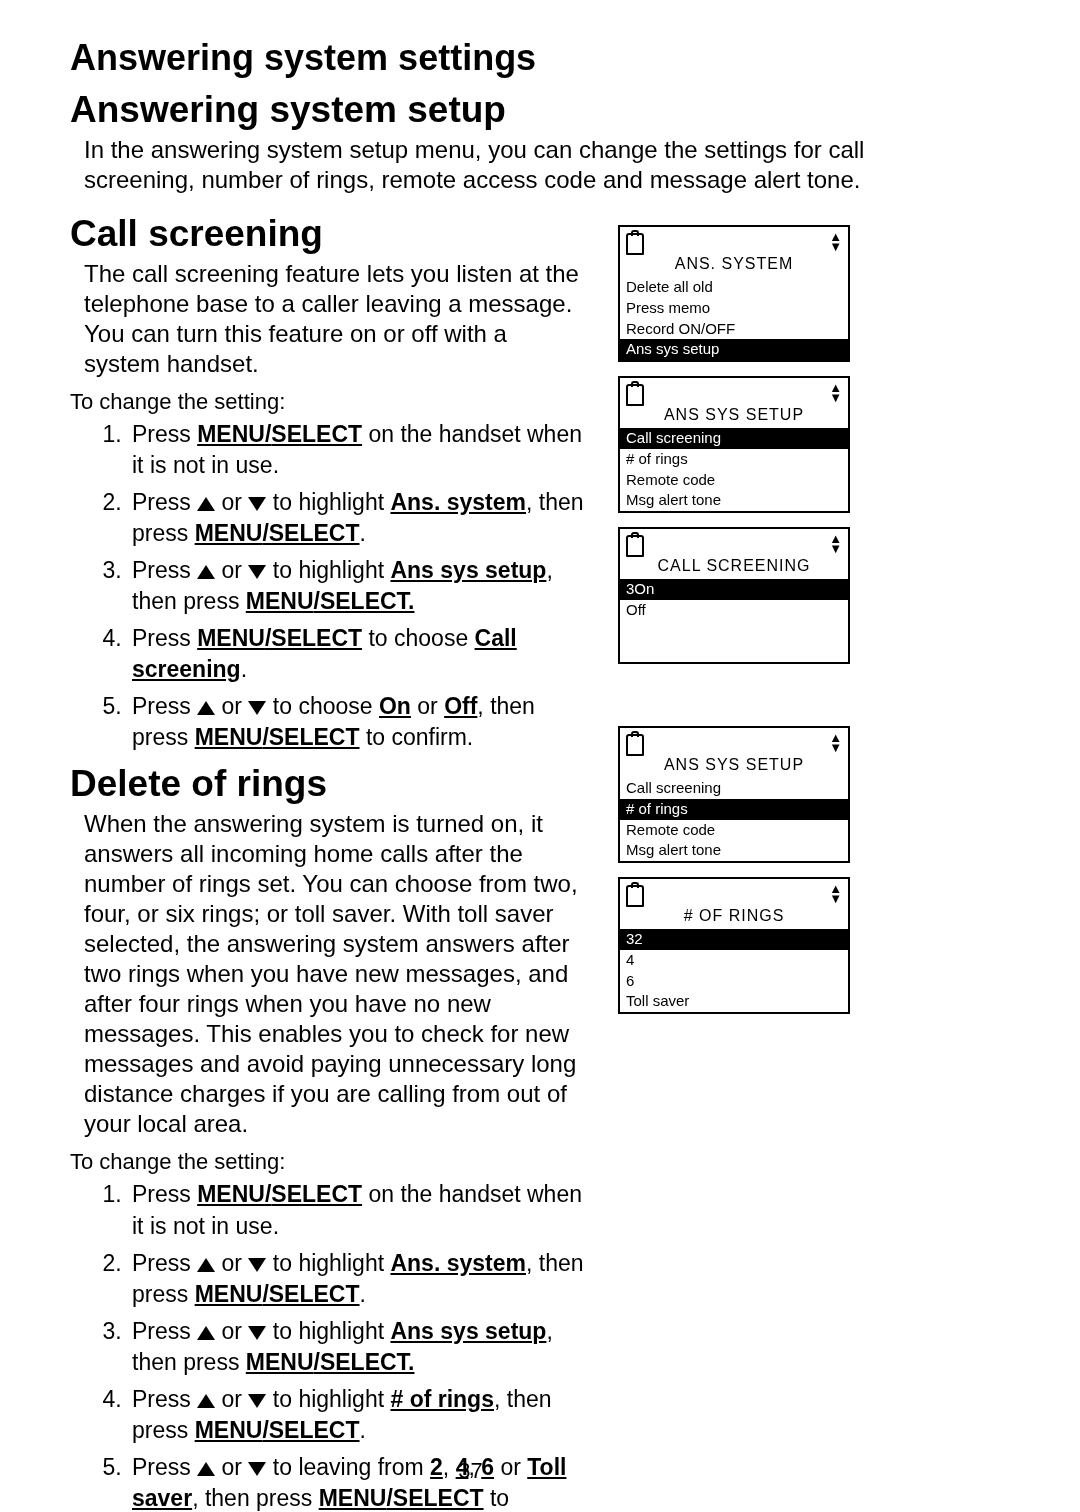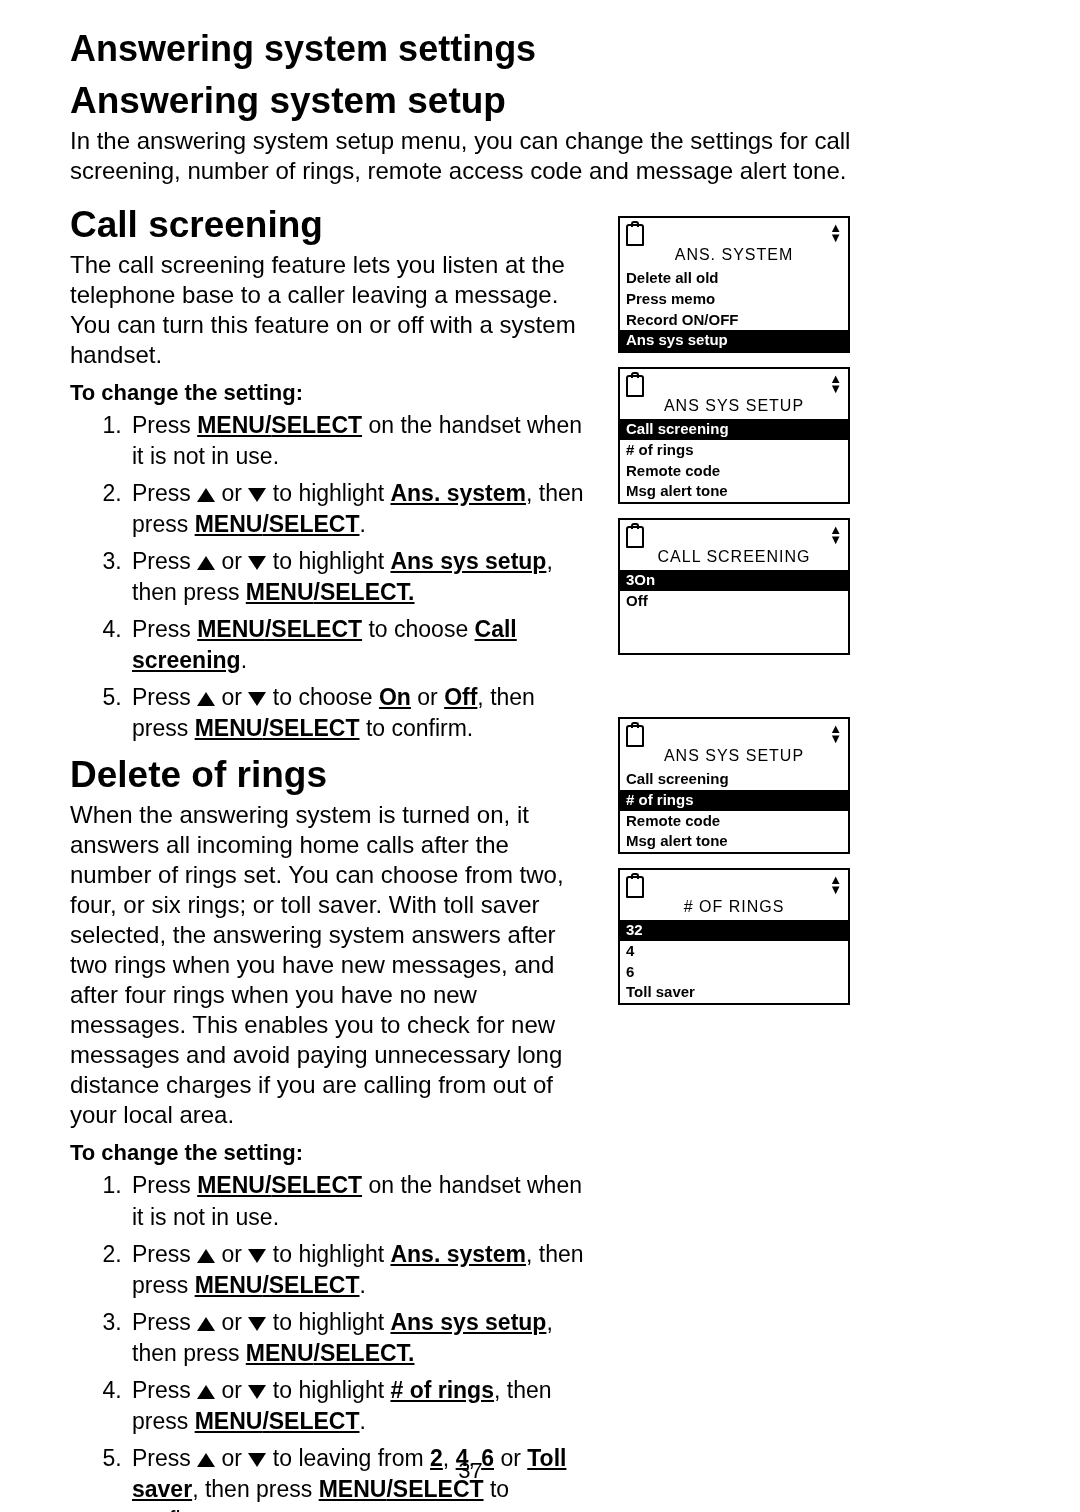--- a/index.html
+++ b/index.html
@@ -6,41 +6,41 @@
     font-family: Arial, Helvetica, sans-serif;
     margin: 0;
     padding: 0;
     background: #fff;
     color: #000;
   }
   .page {
     width: 941px;
     height: 1512px;
     box-sizing: border-box;
-    padding: 28px 70px 40px 70px;
+    padding: 37px 70px 40px 70px;
     position: relative;
   }
   h1 {
     font-size: 36px;
     font-weight: bold;
     margin: 0 0 10px 0;
   }
   h2 {
     font-size: 37px;
     font-weight: bold;
     margin: 10px 0 4px 0;
   }
   p {
     font-size: 24px;
-    margin: 2px 0 8px 0;
+    margin: 2px 0 8px 14px;
     line-height: 1.25;
   }
   .subhead {
     font-size: 22px;
-    font-weight: bold;
+    font-weight: normal;
     margin: 10px 0 4px 0;
   }
   ol {
     font-size: 23px;
     margin: 0 0 10px 0;
     padding-left: 58px;
     line-height: 1.35;
   }
   ol li {
     margin-bottom: 6px;
@@ -75,21 +75,20 @@
     font-size: 16px;
     letter-spacing: 1px;
     padding: 0 0 4px 0;
   }
   .lcd-list {
     font-size: 15px;
     line-height: 1.25;
   }
   .lcd-row {
     padding: 1px 6px;
-    font-weight: bold;
   }
   .lcd-row.sel {
     background: #000;
     color: #fff;
   }
   .arrows {
     font-size: 13px;
     line-height: 10px;
     text-align:center;
   }

